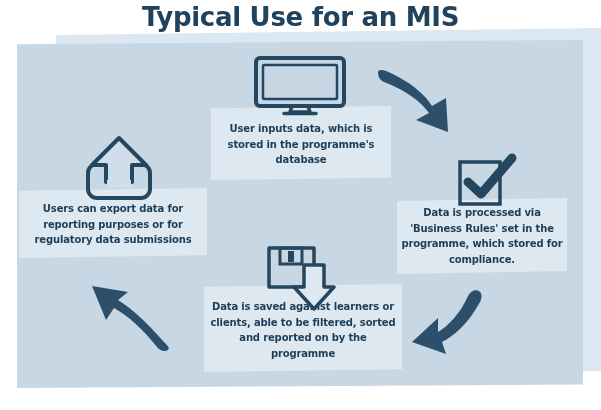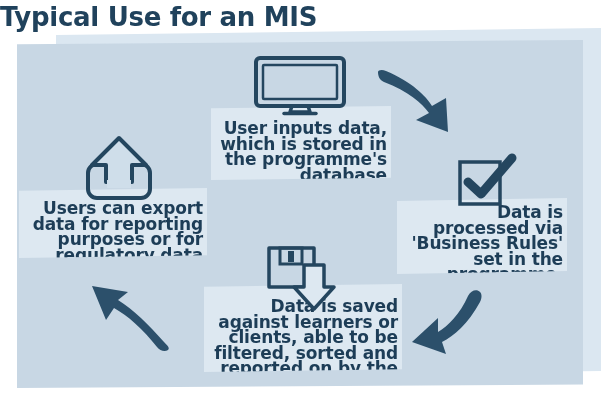--- a/index.html
+++ b/index.html
@@ -38,41 +38,42 @@
     background: #c8d7e4;
     clip-path: polygon(0% 1.2%, 100% 0%, 100% 99%, 0% 100%);
   }
 
   
   .title {
     position: absolute;
     left: 0;
     top: 2px;
     width: 601px;
+    text-align: center;
     font-size: 26px;
     font-weight: bold;
     letter-spacing: -0.3px;
     color: #20425c;
     z-index: 40;
   }
 
   
   .card {
     position: absolute;
     background: #dde8f1;
     z-index: 12;
   }
   .card .card-text {
     position: absolute;
     left: 0;
     width: 100%;
-    text-align: right;
+    text-align: center;
     color: #1d3d57;
     font-weight: bold;
-    font-size: 17px;
+    font-size: 10px;
     line-height: 15.5px;
     letter-spacing: -0.15px;
     padding: 0 4px;
     box-sizing: border-box;
   }
 
   #card-input {
     left: 211px; top: 106px; width: 180px; height: 74px;
     clip-path: polygon(0% 3%, 100% 0%, 100% 97%, 0% 100%);
   }

